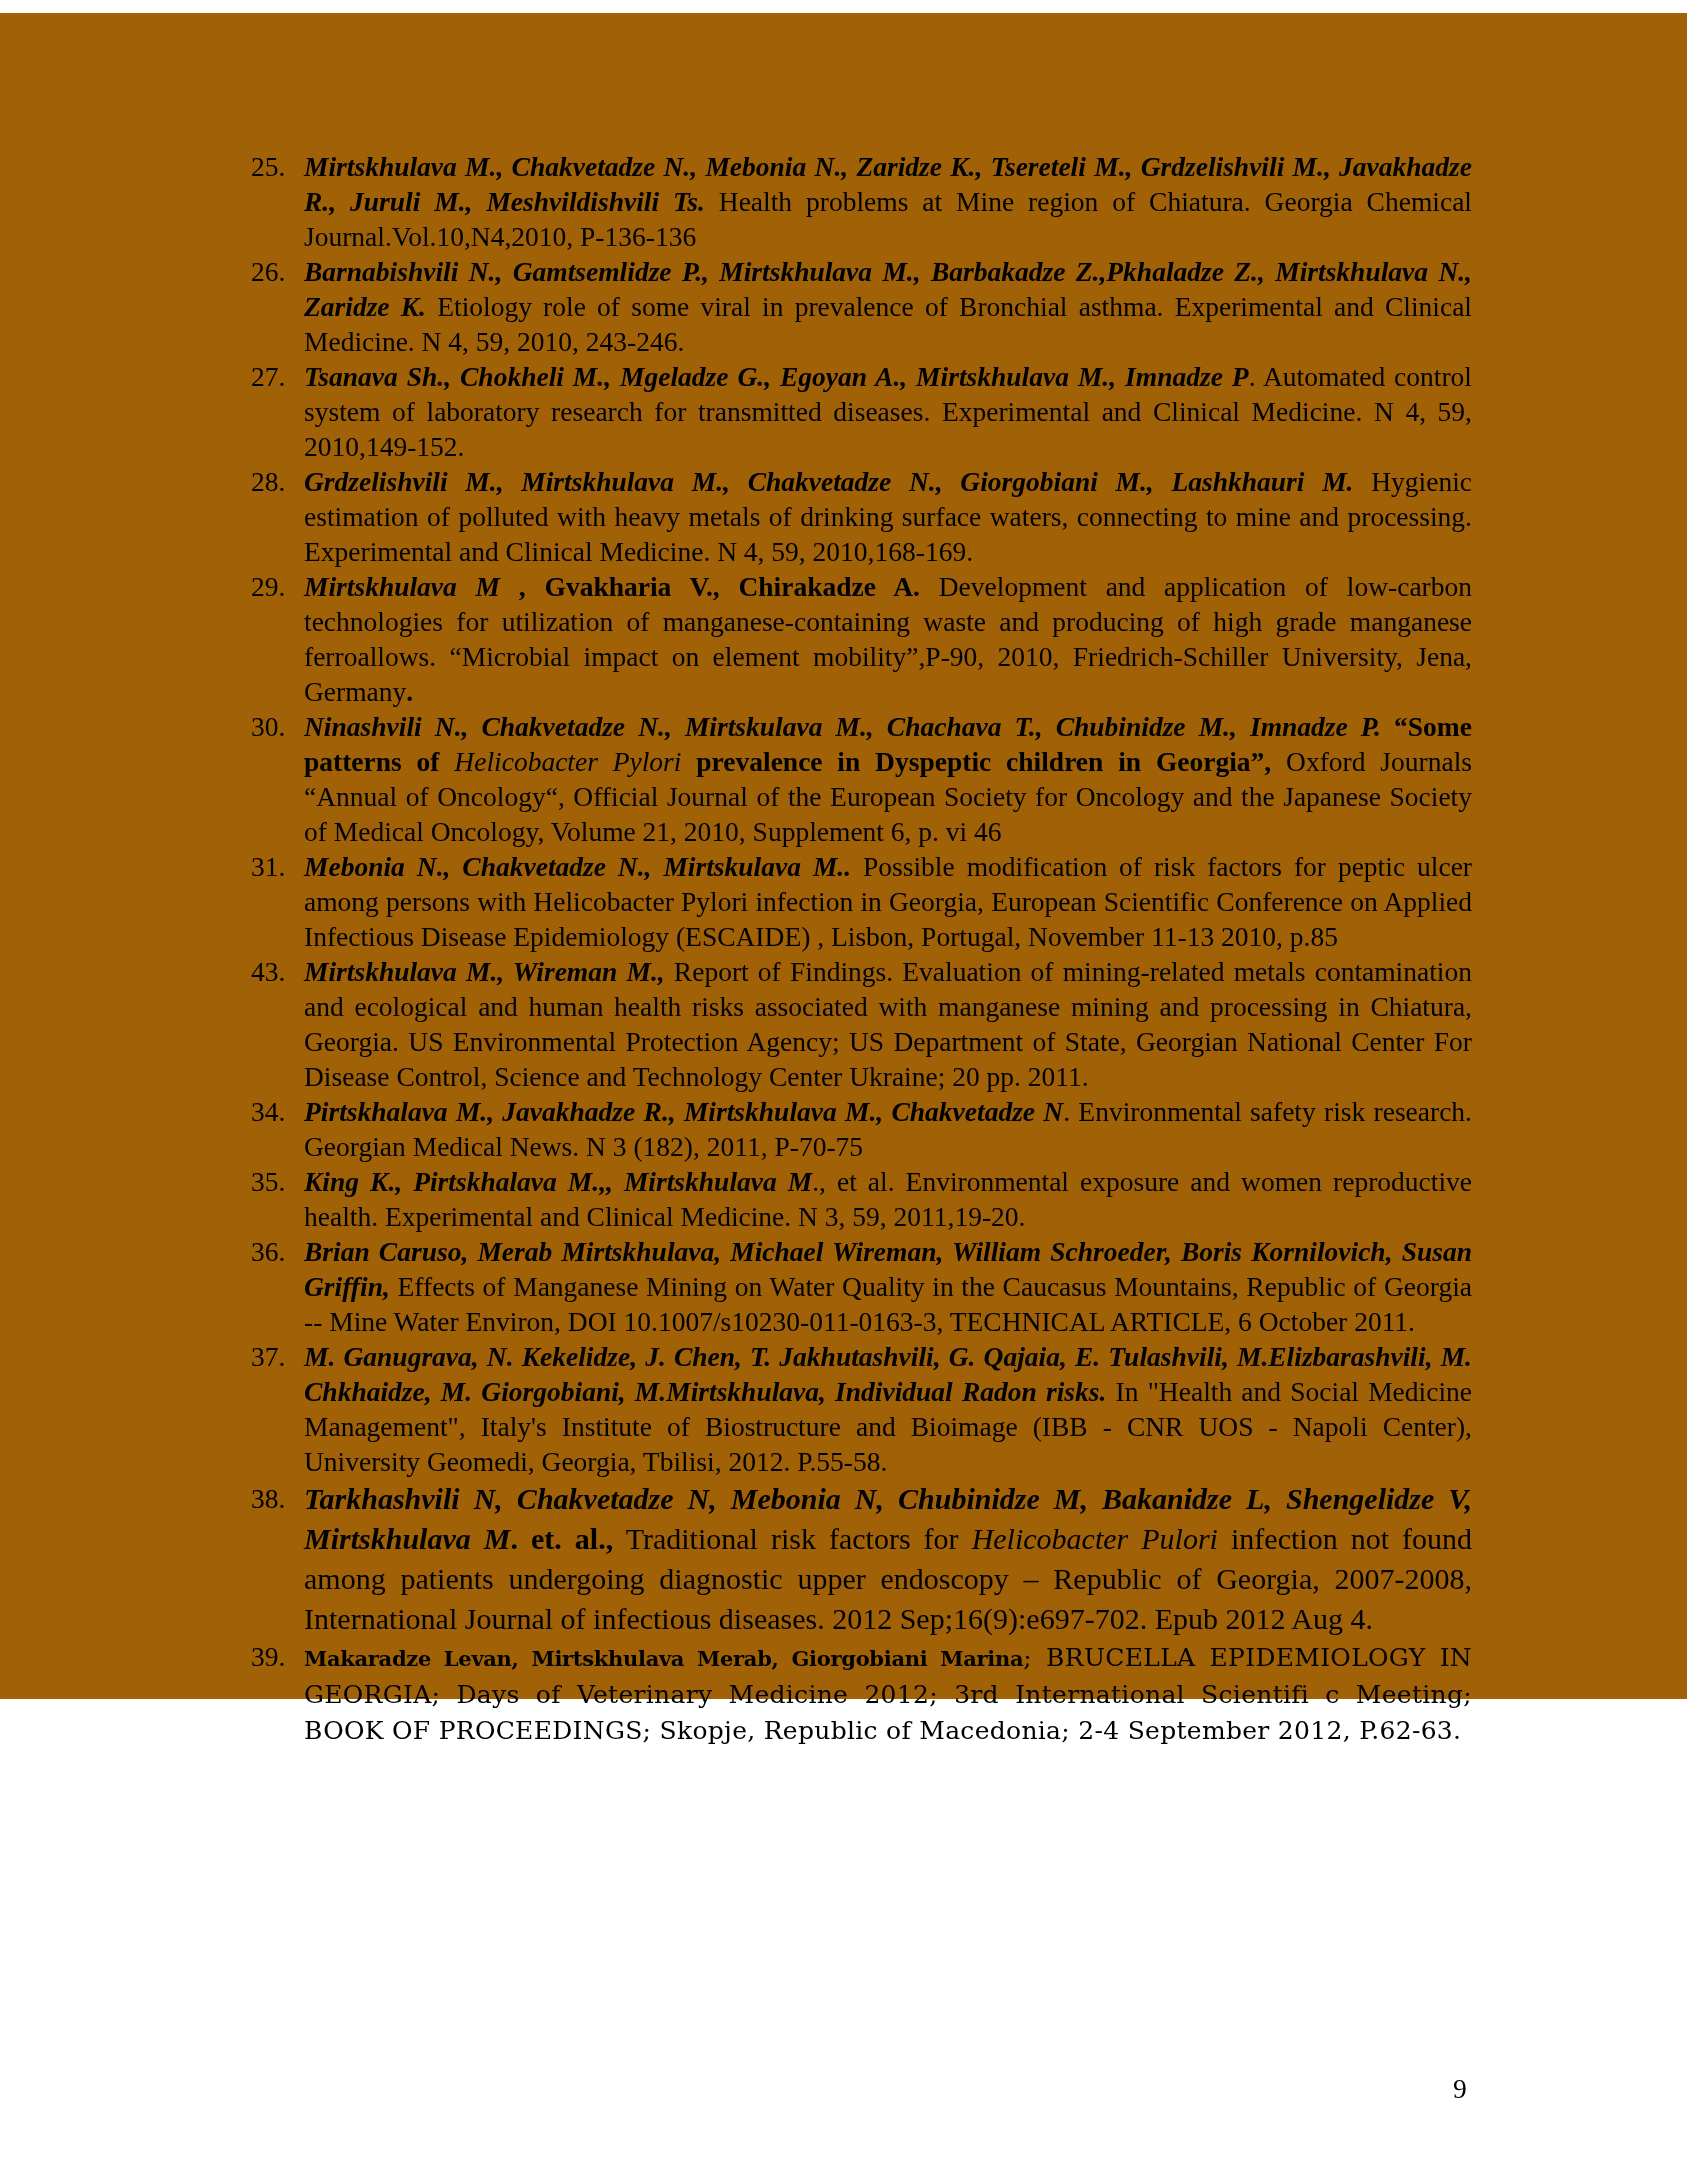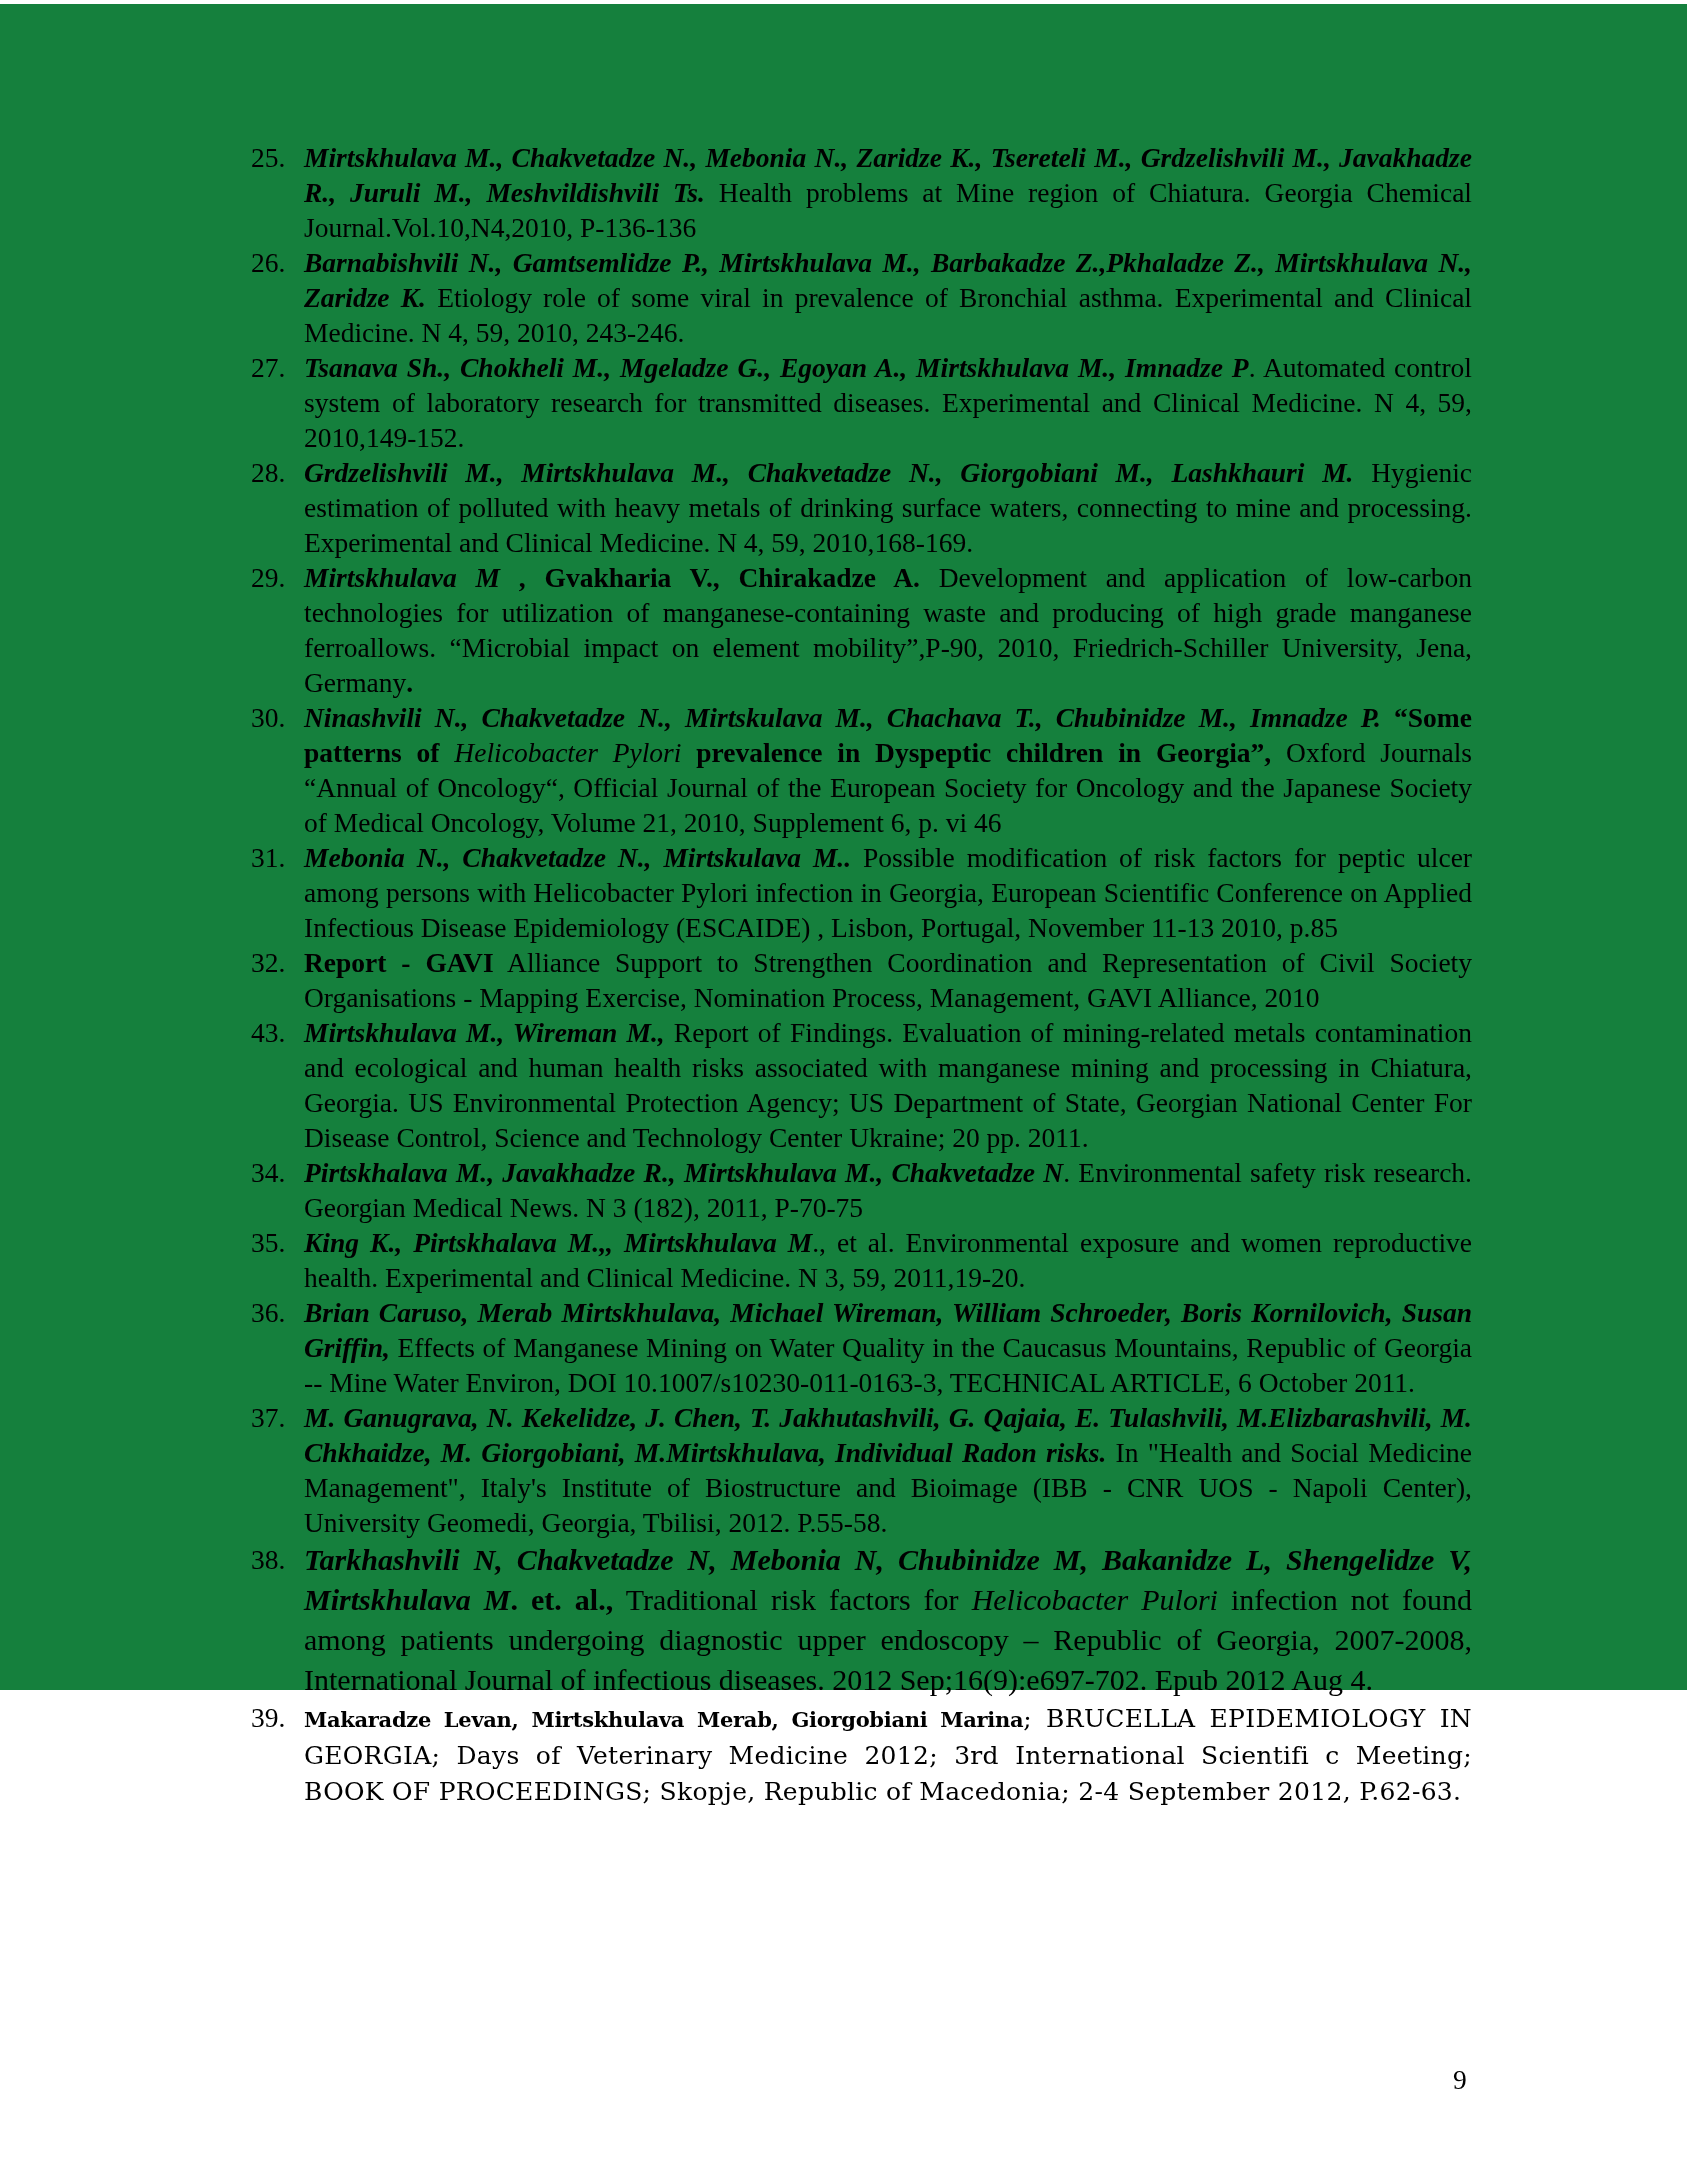--- a/index.html
+++ b/index.html
@@ -1,19 +1,19 @@
 <!DOCTYPE html>
 <html style="font-size:10.6px"><head>
 <meta charset="utf-8">
 <style>
   html, body { margin: 0; padding: 0; background: #ffffff; }
   body { width: 1687px; height: 2183px; position: relative; overflow: hidden; }
   .page {
-    position: absolute; left: 0; top: 4px; width: 1687px; height: 1686px;
-    background: #15803d; color: #000000;
+    position: absolute; left: 0; top: 13px; width: 1687px; height: 1686px;
+    background: #a16207; color: #000000;
     font-family: "Liberation Serif", "DejaVu Serif", serif;
   }
   .list {
     position: absolute; left: 251px; top: 136px; width: 1221px;
     margin: 0; padding: 0; list-style: none;
   }
   .entry {
     position: relative; padding-left: 53px;
     font-size: 27.5px; line-height: 35px;
     text-align: justify; margin: 0 0 0 0;
@@ -69,24 +69,20 @@
       <span class="num">30.</span>
       <span class="auth">Ninashvili N., Chakvetadze N., Mirtskulava M.,  Chachava T., Chubinidze M.,  Imnadze P.</span>
       <span class="bold">“Some patterns of  </span><span class="boldital" style="font-weight:normal">Helicobacter Pylori</span><span class="bold"> prevalence in Dyspeptic children in Georgia”,</span><span> Oxford Journals “Annual of Oncology“, Official  Journal of the European Society for Oncology and the Japanese Society of Medical Oncology, Volume 21, 2010, Supplement 6,  p. vi 46</span>
     </li>
 
     <li class="entry">
       <span class="num">31.</span>
       <span class="auth">Mebonia N., Chakvetadze N., Mirtskulava M..</span><span> Possible modification of risk factors for peptic ulcer among persons with Helicobacter Pylori infection in Georgia, European Scientific Conference on Applied Infectious Disease Epidemiology (ESCAIDE) , Lisbon, Portugal, November 11-13 2010, p.85</span>
     </li>
 
-    <li class="entry">
-      <span class="num">32.</span>
-      <span class="bold">Report - GAVI</span><span> Alliance Support to Strengthen Coordination and Representation of Civil Society Organisations -  Mapping Exercise, Nomination Process, Management, GAVI Alliance, 2010</span>
-    </li>
 
     <li class="entry">
       <span class="num">43.</span>
       <span class="auth">Mirtskhulava M., Wireman M.,</span><span> Report of Findings. Evaluation of mining-related metals contamination and ecological and human health risks associated with manganese mining and processing in Chiatura, Georgia.  US Environmental Protection Agency; US Department of State, Georgian National Center For Disease Control, Science and Technology Center Ukraine; 20 pp. 2011.</span>
     </li>
 
     <li class="entry">
       <span class="num">34.</span>
       <span class="auth">Pirtskhalava M., Javakhadze R., Mirtskhulava M., Chakvetadze N</span><span>. Environmental safety risk research. Georgian Medical News. N 3 (182), 2011, P-70-75</span>
     </li>

